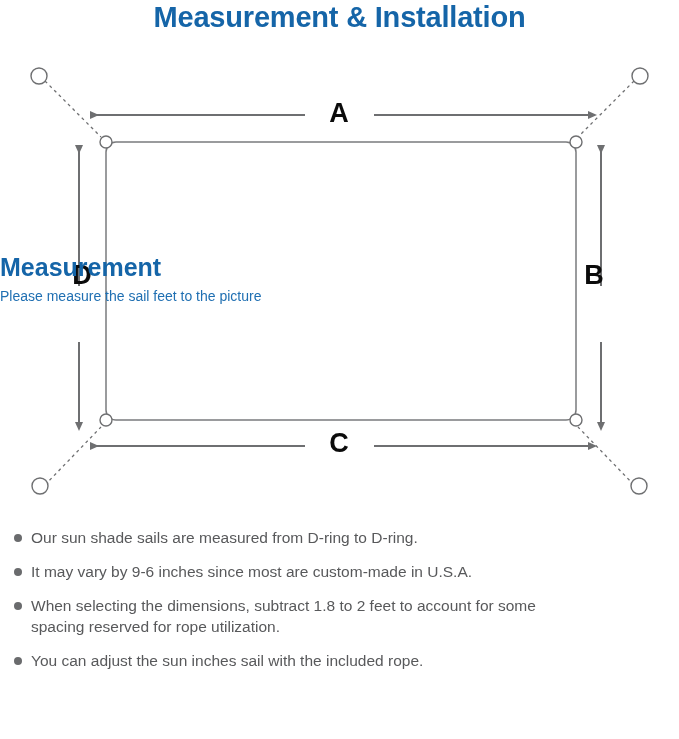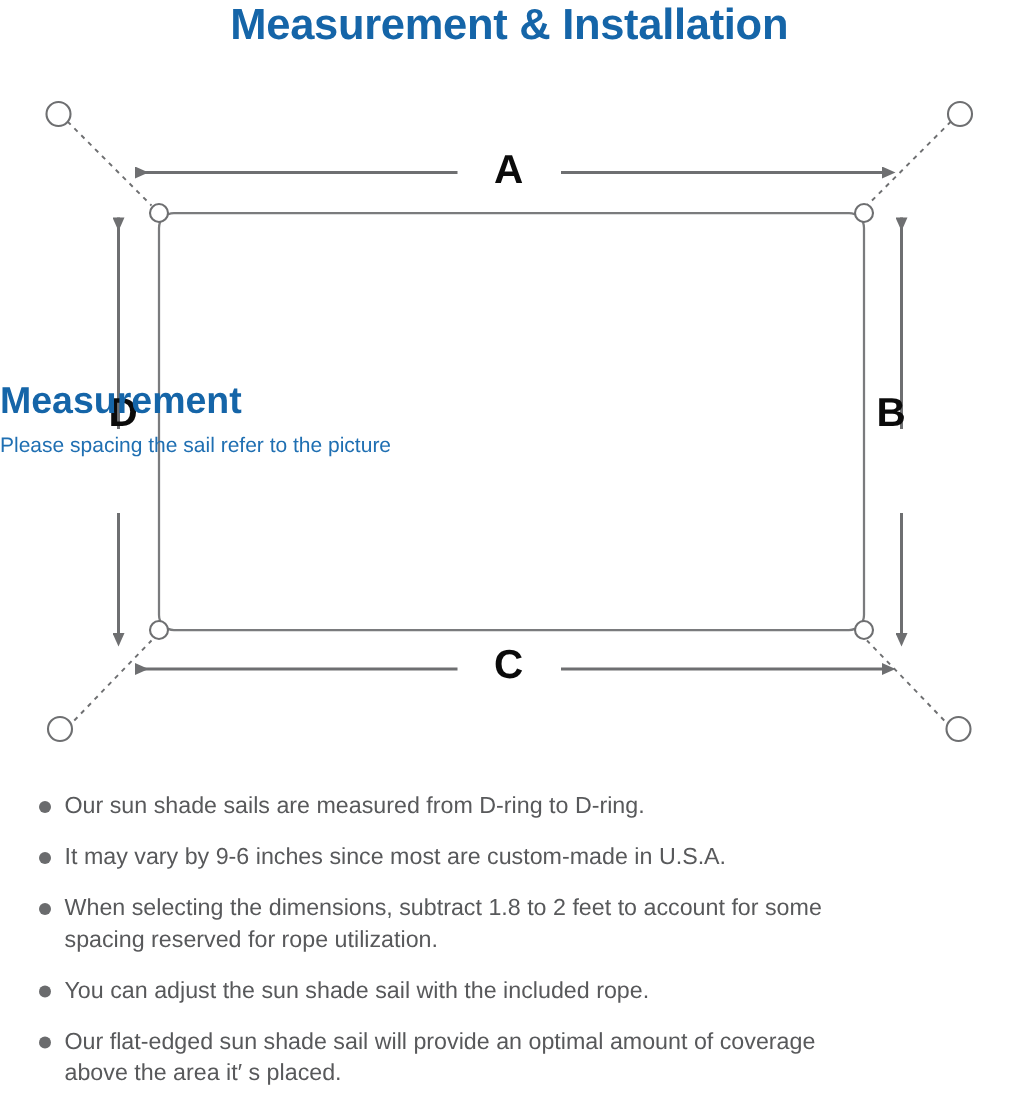--- a/index.html
+++ b/index.html
@@ -82,21 +82,21 @@
     line-height: 1;
   }
   #letter-a { left: 309px; top: 100px; width: 60px; }
   #letter-b { left: 566px; top: 262px; width: 56px; }
   #letter-c { left: 309px; top: 430px; width: 60px; }
   #letter-d { left: 54px;  top: 262px; width: 56px; }
 
   
   #notes {
     position: absolute;
-    left: 16px;
+    left: 4px;
     top: 527px;
     width: 566px;
   }
   .note {
     position: relative;
     padding-left: 27px;
     margin-bottom: 13px;
     font-size: 15.5px;
     line-height: 21px;
     color: #58595b;
@@ -179,39 +179,35 @@
     </svg>
   </div>
 
   <div class="dim-letter" id="letter-a">A</div>
   <div class="dim-letter" id="letter-b">B</div>
   <div class="dim-letter" id="letter-c">C</div>
   <div class="dim-letter" id="letter-d">D</div>
 
   <div id="center-text">
     <div id="center-title">Measurement</div>
-    <div id="center-sub">Please spacing the sail refer to the picture</div>
+    <div id="center-sub">Please measure the sail feet to the picture</div>
   </div>
 
   <div id="notes">
     <div class="note">
       <span class="bullet"></span>
       <span class="note-text">Our sun shade sails are measured from D-ring to D-ring.</span>
     </div>
     <div class="note">
       <span class="bullet"></span>
       <span class="note-text">It may vary by 9-6 inches since most are custom-made in U.S.A.</span>
     </div>
     <div class="note">
       <span class="bullet"></span>
       <span class="note-text">When selecting the dimensions, subtract 1.8 to 2 feet to account for some spacing reserved for rope utilization.</span>
     </div>
     <div class="note">
       <span class="bullet"></span>
-      <span class="note-text">You can adjust the sun shade sail with the included rope.</span>
-    </div>
-    <div class="note">
-      <span class="bullet"></span>
-      <span class="note-text">Our flat-edged sun shade sail will provide an optimal amount of coverage above the area it′ s placed.</span>
+      <span class="note-text">You can adjust the sun inches sail with the included rope.</span>
     </div>
   </div>
 
 </div>
 
 </body></html>

